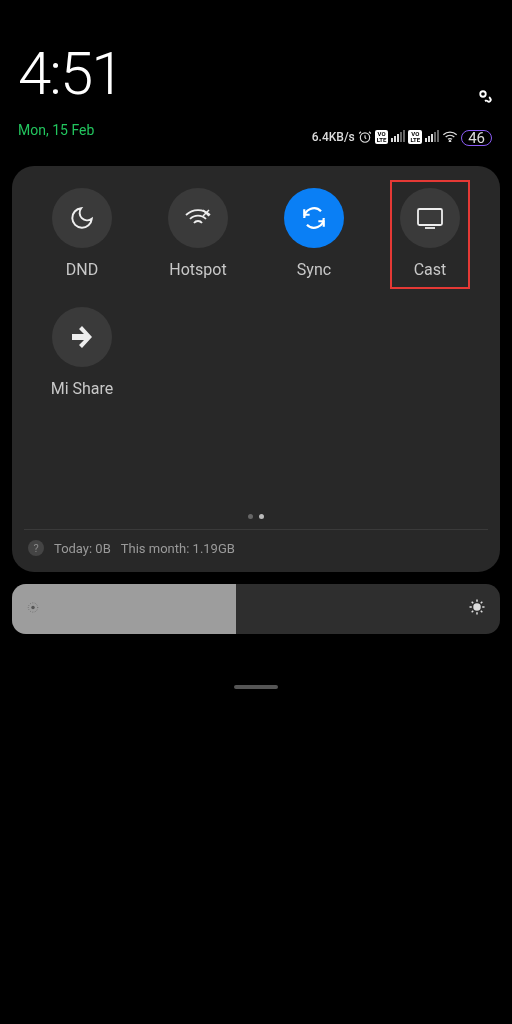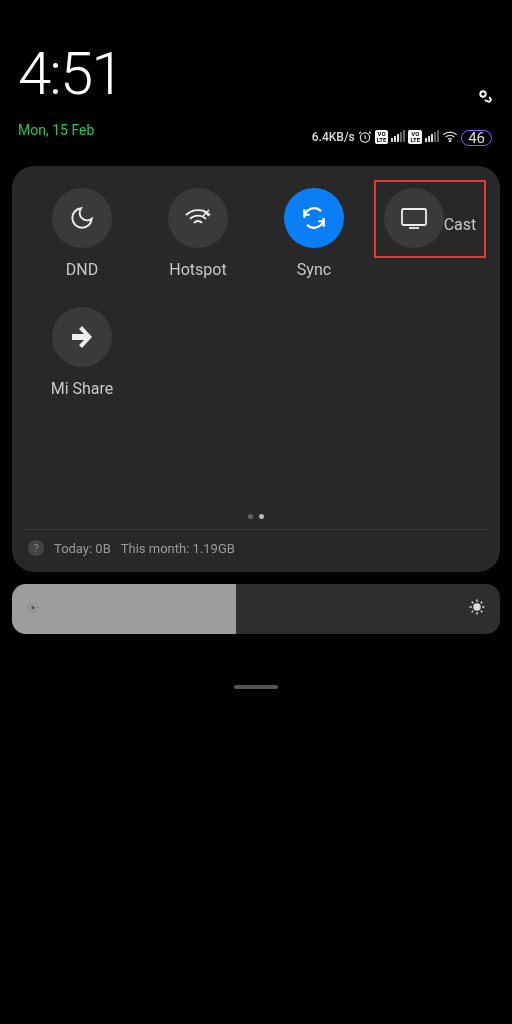--- a/index.html
+++ b/index.html
@@ -97,21 +97,21 @@
     margin-top: 12px;
     font-size: 16px;
     color: #c8c8c8;
     text-align: center;
   }
   .highlight-box {
     border: 2px solid #e53935;
     padding: 6px 8px 8px 8px;
     margin: -8px -10px -10px -10px;
     display:flex;
-    flex-direction:row;
+    flex-direction:column;
     align-items:center;
   }
   .spacer { height: 110px; }
   .page-dots {
     display:flex;
     justify-content:center;
     gap:6px;
     margin: 6px 0 10px 0;
   }
   .dot { width:5px; height:5px; border-radius:50%; background:#666; }

